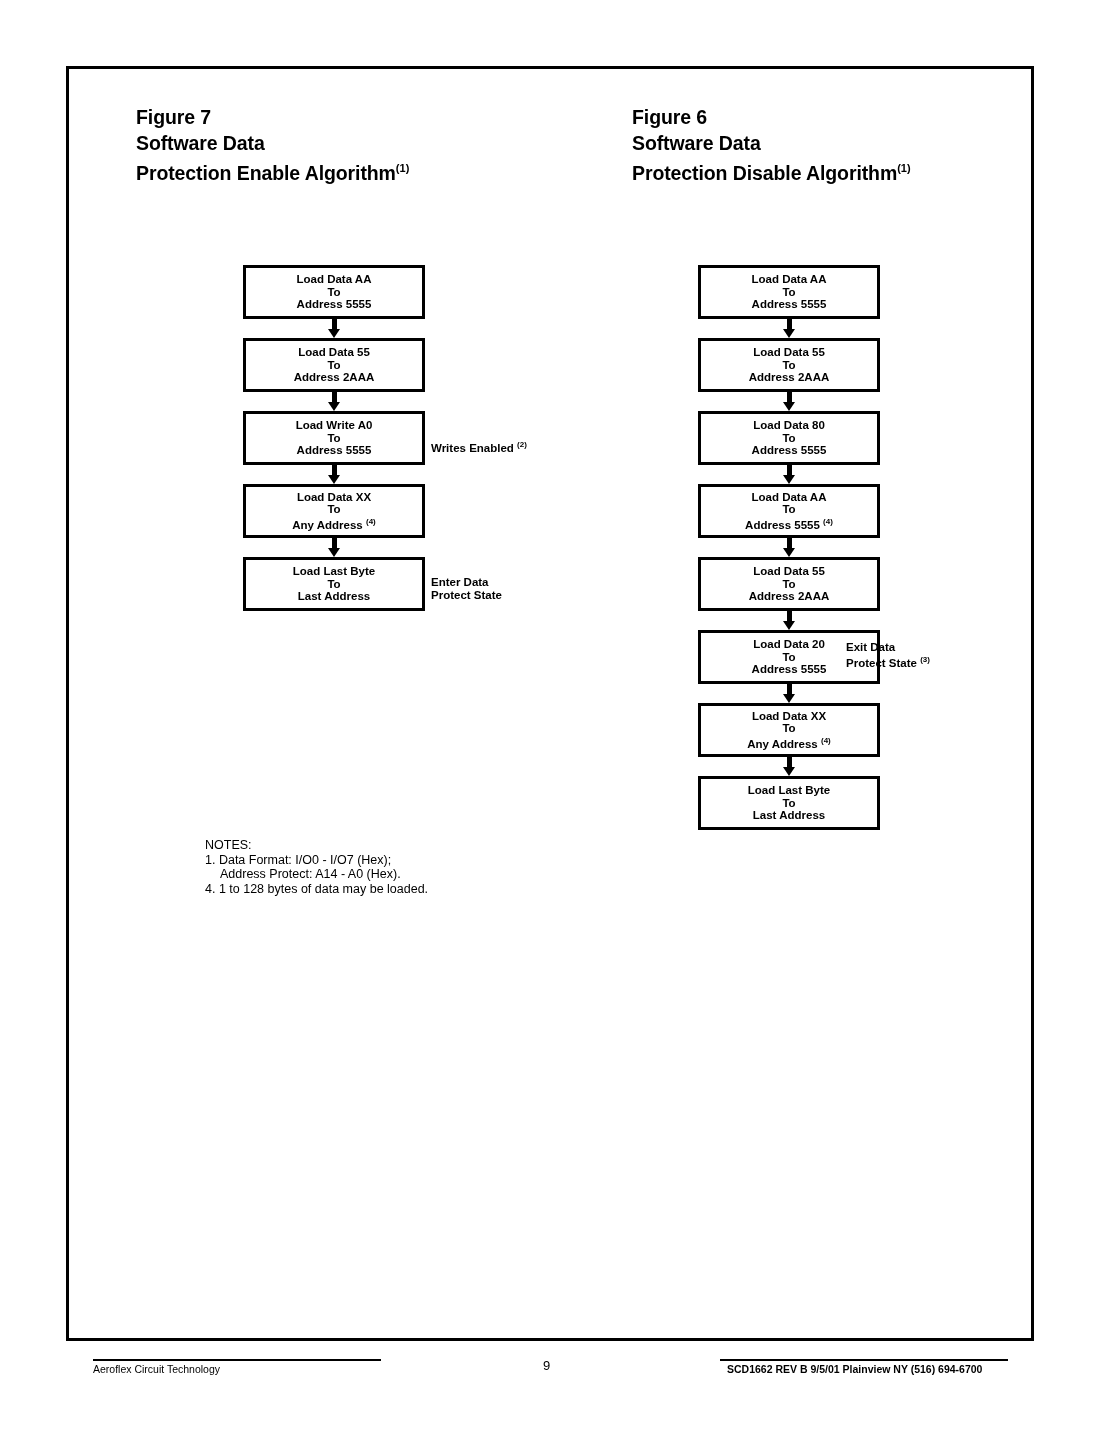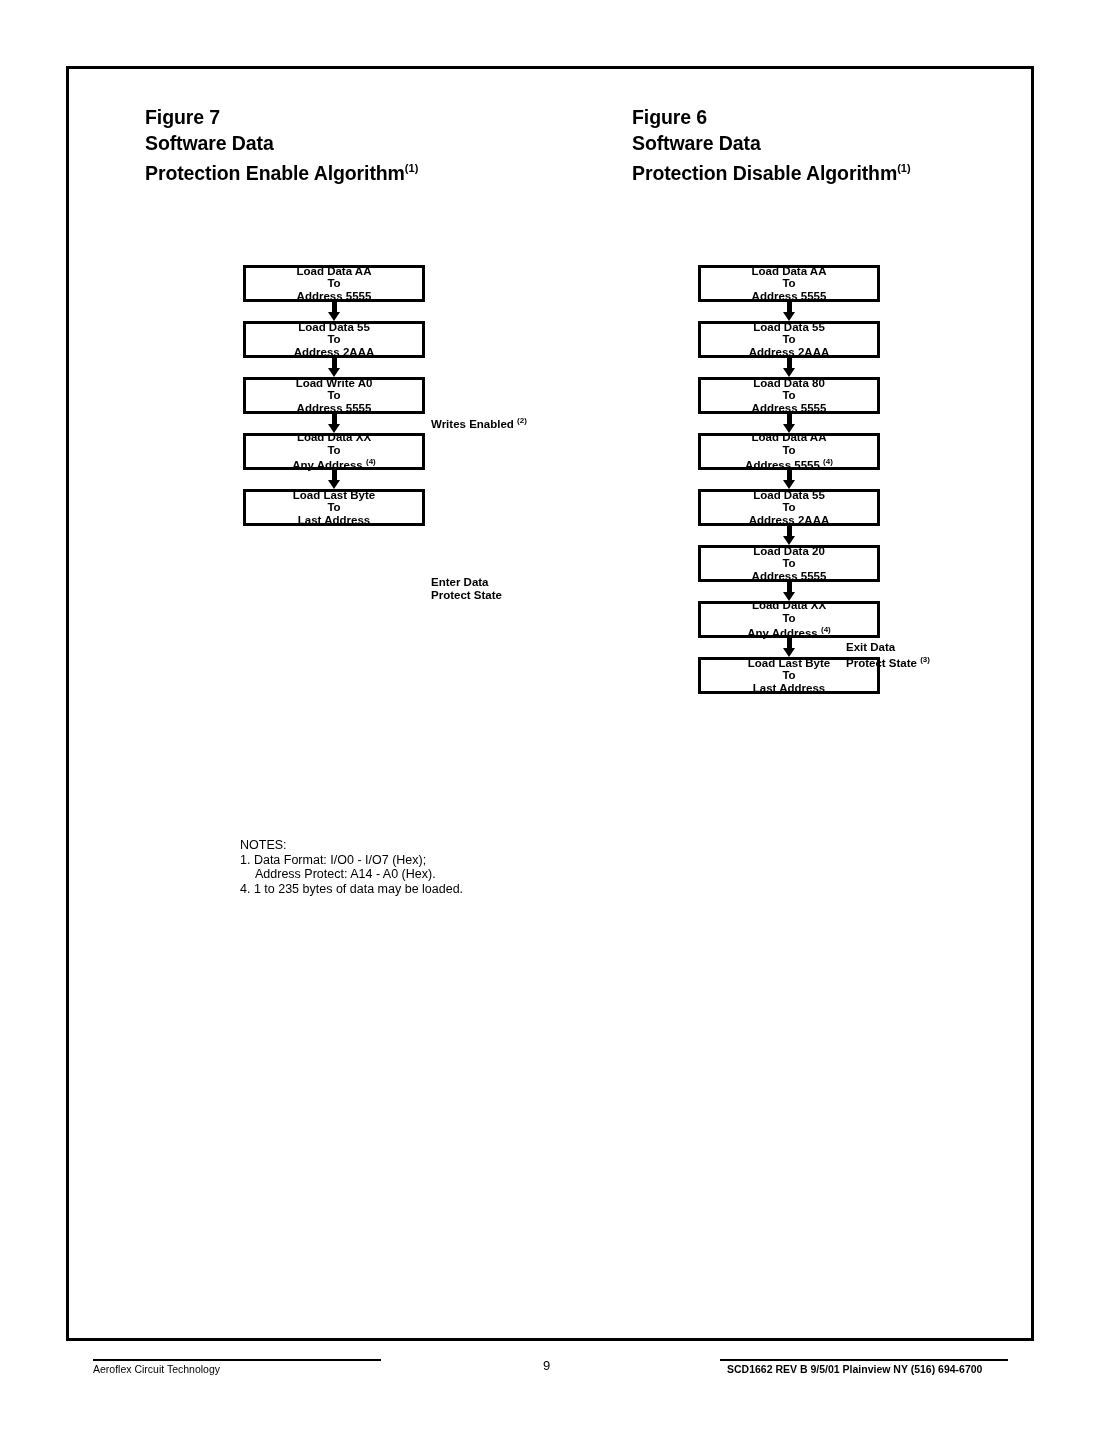--- a/index.html
+++ b/index.html
@@ -31,41 +31,41 @@
 
   
   .fig-heading {
     position: absolute;
     font-size: 19.5px;
     font-weight: bold;
     line-height: 25.5px;
     letter-spacing: -0.1px;
     white-space: nowrap;
   }
-  #figure-7-heading { left: 145px; top: 105px; }
+  #figure-7-heading { left: 136px; top: 105px; }
   #figure-8-heading { left: 632px; top: 105px; }
   .fig-heading .sup {
     font-size: 11px;
     vertical-align: super;
     font-weight: bold;
     letter-spacing: 0;
   }
 
   
   .flowchart {
     position: absolute;
     width: 182px;
   }
   #flowchart-enable  { left: 243px; top: 265px; }
   #flowchart-disable { left: 698px; top: 265px; }
 
   .flow-node {
     position: relative;
     width: 182px;
-    height: 37px;
+    height: 54px;
     border: 3px solid #000000;
     box-sizing: border-box;
     background: #ffffff;
     display: flex;
     flex-direction: column;
     align-items: center;
     justify-content: center;
     font-size: 11.5px;
     font-weight: bold;
     line-height: 12.6px;
@@ -111,34 +111,33 @@
     font-size: 11.5px;
     font-weight: bold;
     line-height: 12.6px;
     white-space: nowrap;
   }
   .annotation .sup {
     font-size: 8px;
     vertical-align: super;
     font-weight: bold;
   }
-  #annotation-writes-enabled  { left: 431px; top: 415px; }
+  #annotation-writes-enabled  { left: 431px; top: 439px; }
   #annotation-enter-protect   { left: 431px; top: 576px; }
   #annotation-exit-protect    { left: 846px; top: 641px; }
 
   
   #notes-block {
     position: absolute;
     left: 205px;
     top: 838px;
     width: 420px;
     font-size: 12.5px;
     line-height: 14.6px;
     font-weight: normal;
-    margin-left: 35px;
   }
   #notes-block .notes-title { display: block; }
   #notes-block .note-item {
     display: block;
     padding-left: 15px;
     text-indent: -15px;
   }
   #notes-block .note-sub {
     display: block;
     padding-left: 15px;
@@ -343,20 +342,20 @@
 
 <div class="annotation" id="annotation-exit-protect">
   <span>Exit Data</span><br>
   <span>Protect State</span> <span class="sup">(3)</span>
 </div>
 
 <div id="notes-block">
   <span class="notes-title">NOTES:</span>
   <span class="note-item">1. Data Format: I/O0 - I/O7 (Hex);</span>
   <span class="note-sub">Address Protect: A14 - A0 (Hex).</span>
-  <span class="note-item">4. 1 to 235 bytes of data may be loaded.</span>
+  <span class="note-item">4. 1 to 128 bytes of data may be loaded.</span>
 </div>
 
 <div id="footer-left-rule"></div>
 <div id="footer-company">Aeroflex Circuit Technology</div>
 <div id="footer-page-number">9</div>
 <div id="footer-right-rule"></div>
 <div id="footer-docinfo">SCD1662 REV B  9/5/01  Plainview NY (516) 694-6700</div>
 
 </body></html>

